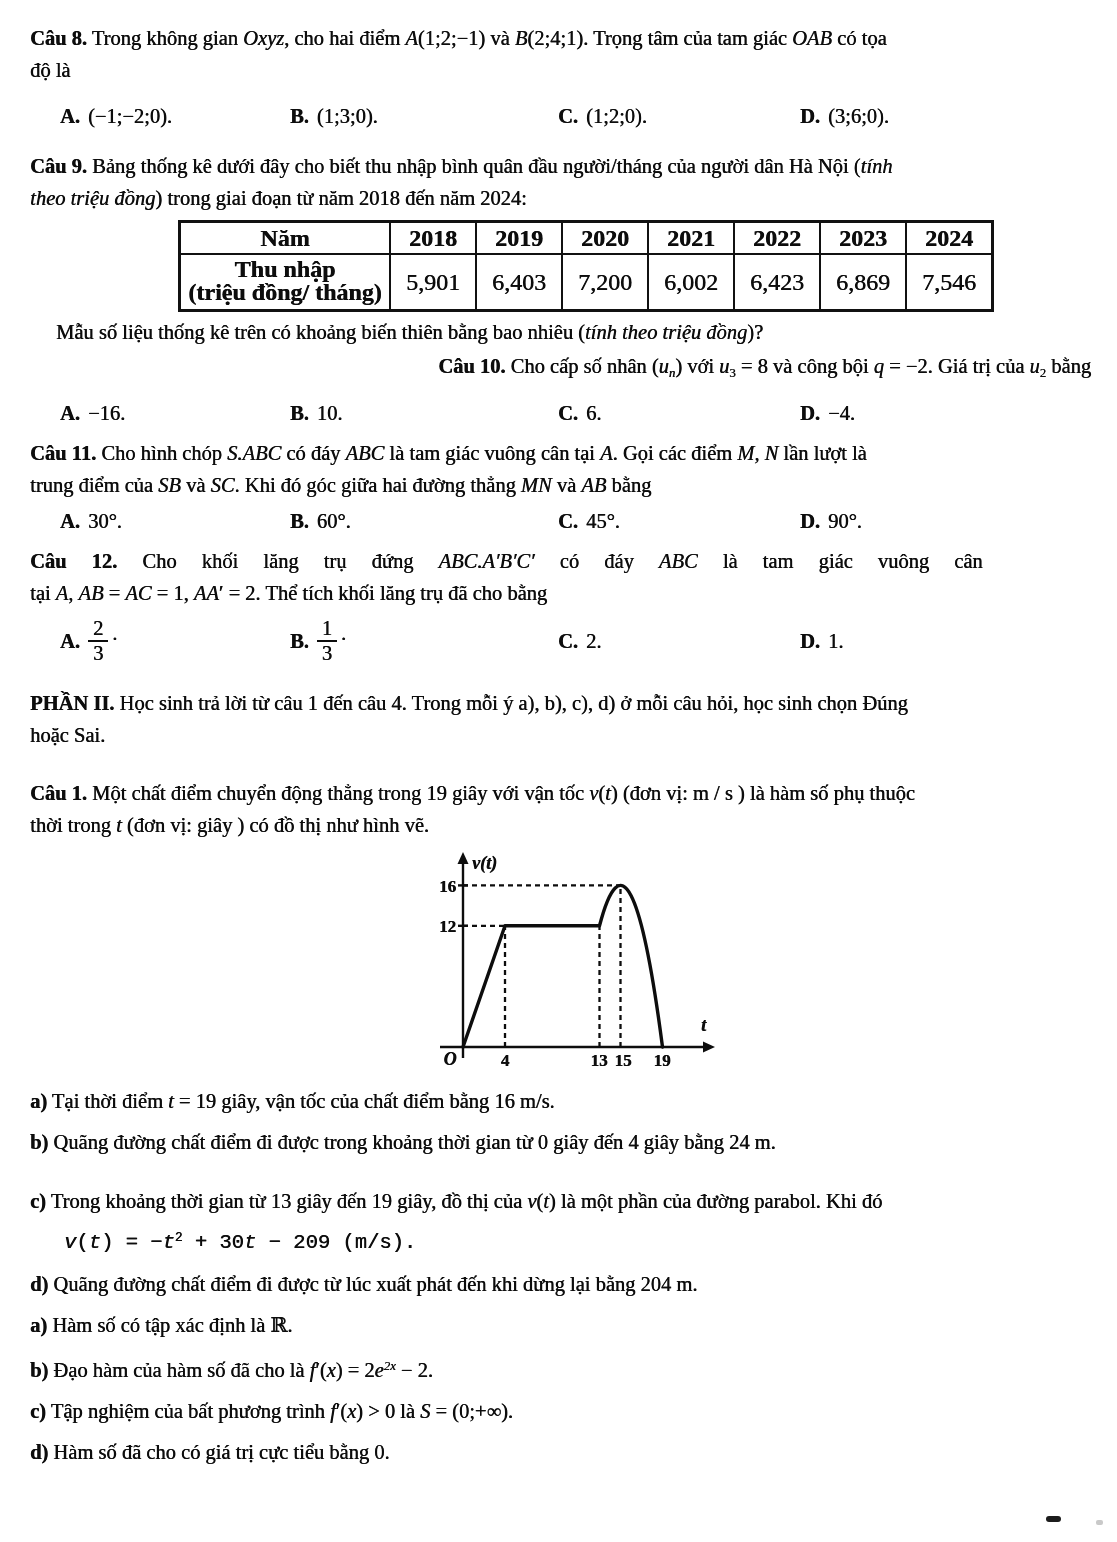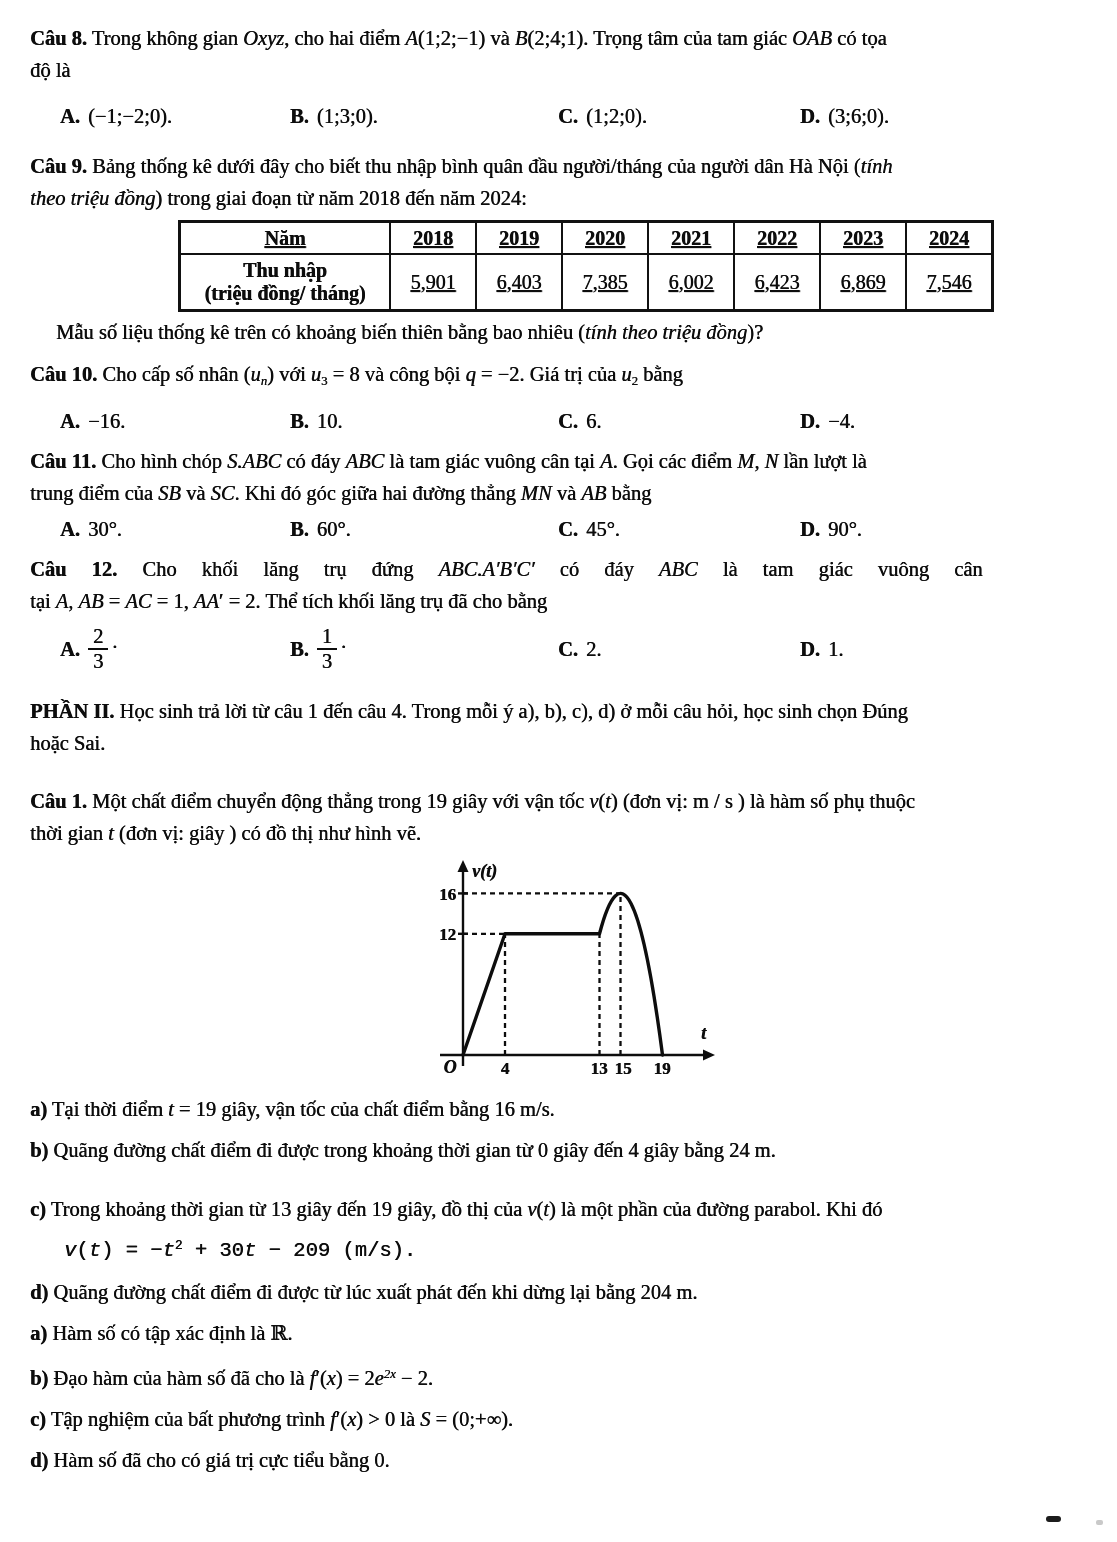--- a/index.html
+++ b/index.html
@@ -23,21 +23,21 @@
   .opt{line-height:32px;}
   .opt .lbl{font-weight:bold;margin-right:8px;}
   .opts.tall .opt{line-height:30px;display:flex;align-items:center;}
   .frac{display:inline-block;vertical-align:middle;text-align:center;
         margin:1px 3px 0 0;line-height:1.05;}
   .frac .num{display:block;padding:0 5px 1px;border-bottom:2px solid #0d0d0d;}
   .frac .den{display:block;padding-top:1px;}
   
   .stat-table{border-collapse:collapse;margin:6px 0 0 148px;
               text-align:center;border:3px solid #111;}
-  .stat-table td{border:2px solid #111;padding:1px 6px;font-size:20px;text-decoration:underline;}
+  .stat-table td{border:2px solid #111;padding:1px 6px;font-size:24px;}
   .stat-table .th{font-weight:bold;}
   .stat-table .col-label{width:196px;}
   .stat-table .col-year{width:72px;}
   .stat-table .hrow td{height:28px;}
   .stat-table .drow td{height:52px;}
   .row2{line-height:23px;display:inline-block;}
   
   .graph-wrap{margin:6px 0 0 378px;width:335px;height:230px;}
   .gtxt{font:bold 17px "Liberation Serif",serif;fill:#0d0d0d;}
   .gita{font:bold italic 18px "Liberation Serif",serif;fill:#0d0d0d;}
@@ -47,21 +47,21 @@
   .arrow{fill:#0d0d0d;stroke:none;}
   .artifact{position:absolute;left:1046px;top:1516px;width:15px;height:6px;
             background:#1c1c1c;border-radius:3px;}
   .artifact2{position:absolute;left:1096px;top:1520px;width:7px;height:5px;
              background:#c9c9c9;border-radius:2px;}
   
   .mt-opts8{margin-top:14px;}
   .mt-q9{margin-top:18px;}
   .mt-ques{margin-top:4px;}
   .mt-opts9{margin-top:4px;}
-  .mt-q10{margin-top:10px;}
+  .mt-q10{margin-top:2px;text-align:right;}
   .mt-opts10{margin-top:8px;}
   .mt-q11{margin-top:8px;}
   .mt-opts11{margin-top:4px;}
   .mt-q12{margin-top:8px;}
   .mt-opts12{margin-top:8px;}
   .mt-part2{margin-top:22px;}
   .mt-c1{margin-top:26px;}
   .mt-item-a{margin-top:8px;}
   .mt-item{margin-top:9px;}
   .mt-item-c{margin-top:27px;}
@@ -92,21 +92,21 @@
         <td class="th col-year">2020</td>
         <td class="th col-year">2021</td>
         <td class="th col-year">2022</td>
         <td class="th col-year">2023</td>
         <td class="th col-year">2024</td>
       </tr>
       <tr class="drow">
         <td class="th"><span class="row2"><span>Thu nhập</span><br><span>(triệu đồng/ tháng)</span></span></td>
         <td>5,901</td>
         <td>6,403</td>
-        <td>7,385</td>
+        <td>7,200</td>
         <td>6,002</td>
         <td>6,423</td>
         <td>6,869</td>
         <td>7,546</td>
       </tr>
     </tbody>
   </table>
 
   <p class="para indent1 mt-ques"><span>Mẫu số liệu thống kê trên có khoảng biến thiên bằng bao nhiêu (</span><span class="i">tính theo triệu đồng</span><span>)?</span></p>
 
@@ -141,21 +141,21 @@
         <span><span>2.</span></span>
       </span>
     <span class="opt">
         <span class="lbl">D.</span>
         <span><span>1.</span></span>
       </span>
   </div>
 
   <p class="para mt-part2"><span class="b">PHẦN II.</span><span> Học sinh trả lời từ câu 1 đến câu 4. Trong mỗi ý a), b), c), d) ở mỗi câu hỏi, học sinh chọn Đúng</span><br><span>hoặc Sai.</span></p>
 
-  <p class="para mt-c1"><span class="b">Câu 1.</span><span> Một chất điểm chuyển động thẳng trong 19 giây với vận tốc </span><span class="i">v</span><span>(</span><span class="i">t</span><span>) (đơn vị: m / s ) là hàm số phụ thuộc</span><br><span>thời gian </span><span class="i">t</span><span> (đơn vị: giây ) có đồ thị như hình vẽ.</span></p>
+  <p class="para mt-c1"><span class="b">Câu 1.</span><span> Một chất điểm chuyển động thẳng trong 19 giây với vận tốc </span><span class="i">v</span><span>(</span><span class="i">t</span><span>) (đơn vị: m / s ) là hàm số phụ thuộc</span><br><span>thời trong </span><span class="i">t</span><span> (đơn vị: giây ) có đồ thị như hình vẽ.</span></p>
 
   <div class="graph-wrap">
     <svg width="335" height="230" viewBox="0 0 335 230">
 
       <path class="dash" d="M55 38.4 H212.5"></path>
       <path class="dash" d="M55 78.8 H97"></path>
       <path class="dash" d="M97 200 V78.8"></path>
       <path class="dash" d="M191.5 200 V78.8"></path>
       <path class="dash" d="M212.5 200 V38.4"></path>
 

